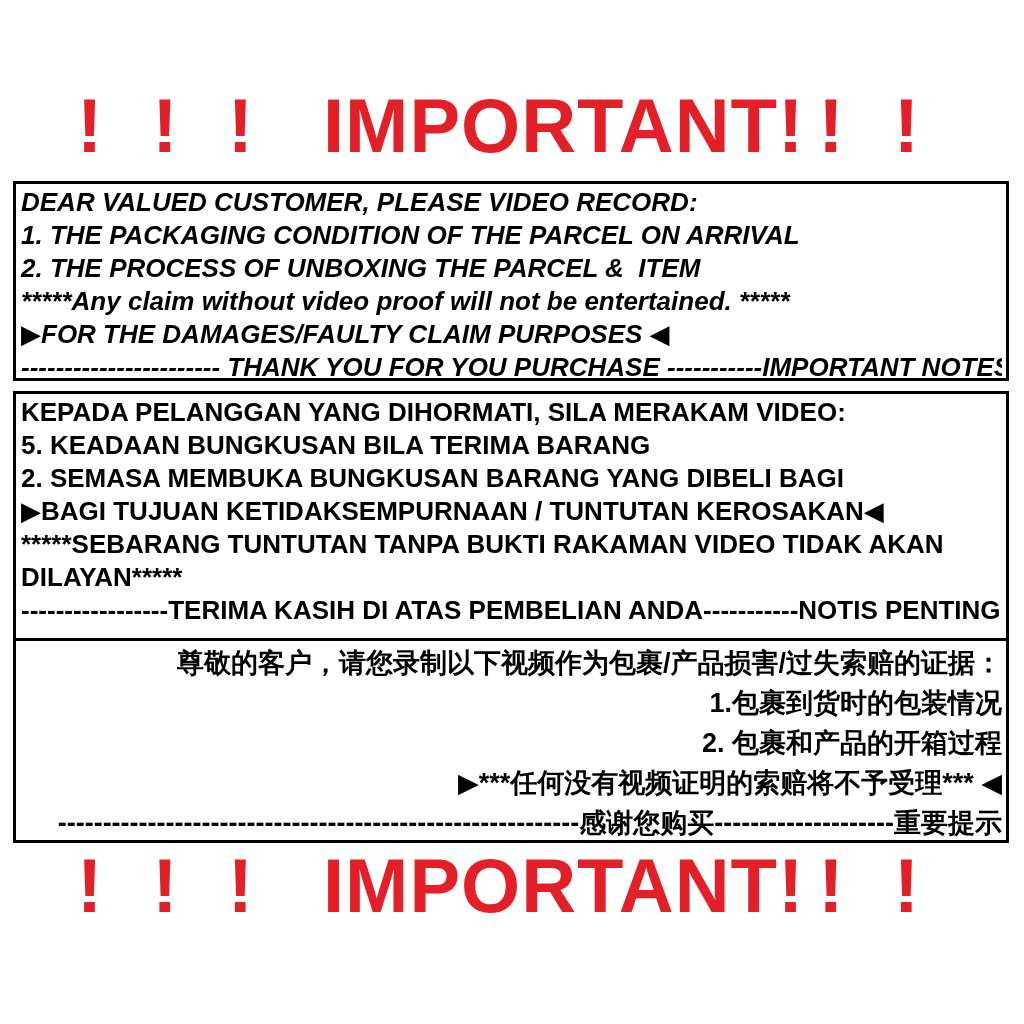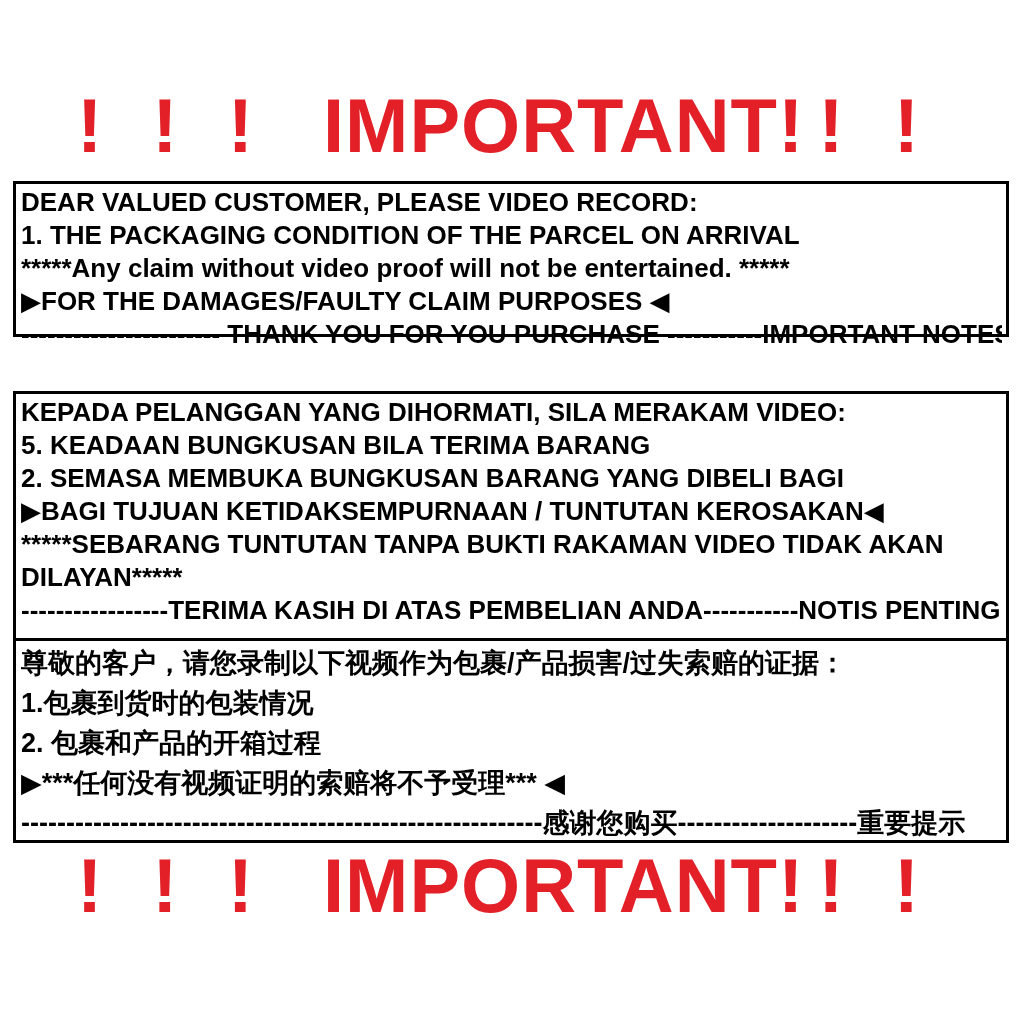--- a/index.html
+++ b/index.html
@@ -46,21 +46,21 @@
   
   .box {
     position: absolute;
     left: 13px;
     width: 996px;
     box-sizing: border-box;
     border: 3px solid #000000;
     background: #ffffff;
     padding: 2px 4px 0 5px;
   }
-  .box-english { top: 181px; height: 156px; font-size: 26px; line-height: 33px; }
+  .box-english { top: 181px; height: 200px; font-size: 26px; line-height: 33px; font-style: italic; }
   .box-malay   { top: 391px; height: 285px; font-size: 26px; line-height: 33px; }
   .box-chinese { top: 638px; height: 205px; font-size: 27px; line-height: 40px; }
   .line {
     white-space: pre-wrap;
   }
   .line-flush {
     white-space: nowrap;
     overflow: hidden;
     letter-spacing: 0;
   }
@@ -72,35 +72,36 @@
 
   <div class="banner banner-top" style="color: rgb(227, 32, 40);">
     <span class="marks">!!!</span>
     <span class="word">IMPORTANT!</span>
     <span class="marks">!!</span>
   </div>
 
   <div class="box box-english" style="border-color: rgb(0, 0, 0); color: rgb(0, 0, 0);">
     <div class="line">DEAR VALUED CUSTOMER, PLEASE VIDEO RECORD:</div>
     <div class="line">1. THE PACKAGING CONDITION OF THE PARCEL ON ARRIVAL</div>
+    <div class="line">2. THE PROCESS OF UNBOXING THE PARCEL &amp;  ITEM</div>
     <div class="line">*****Any claim without video proof will not be entertained. *****</div>
     <div class="line">▶FOR THE DAMAGES/FAULTY CLAIM PURPOSES ◀</div>
     <div class="line line-flush">----------------------- THANK YOU FOR YOU PURCHASE -----------IMPORTANT NOTES</div>
   </div>
 
   <div class="box box-malay" style="border-color: rgb(0, 0, 0); color: rgb(0, 0, 0);">
     <div class="line">KEPADA PELANGGAN YANG DIHORMATI, SILA MERAKAM VIDEO:</div>
     <div class="line">5. KEADAAN BUNGKUSAN BILA TERIMA BARANG</div>
     <div class="line">2. SEMASA MEMBUKA BUNGKUSAN BARANG YANG DIBELI BAGI</div>
     <div class="line">▶BAGI TUJUAN KETIDAKSEMPURNAAN / TUNTUTAN KEROSAKAN◀</div>
     <div class="line">*****SEBARANG TUNTUTAN TANPA BUKTI RAKAMAN VIDEO TIDAK AKAN DILAYAN*****</div>
     <div class="line line-flush">-----------------TERIMA KASIH DI ATAS PEMBELIAN ANDA-----------NOTIS PENTING</div>
   </div>
 
-  <div class="box box-chinese" style="border-color: rgb(0, 0, 0); color: rgb(0, 0, 0);">
+  <div class="box box-chinese" style="border-color: rgb(0, 0, 0); color: rgb(0, 0, 0); text-align: right;">
     <div class="line">尊敬的客户，请您录制以下视频作为包裹/产品损害/过失索赔的证据：</div>
     <div class="line">1.包裹到货时的包装情况</div>
     <div class="line">2. 包裹和产品的开箱过程</div>
     <div class="line">▶***任何没有视频证明的索赔将不予受理*** ◀</div>
     <div class="line line-flush">----------------------------------------------------------感谢您购买--------------------重要提示</div>
   </div>
 
   <div class="banner banner-bottom" style="color: rgb(227, 32, 40);">
     <span class="marks">!!!</span>
     <span class="word">IMPORTANT!</span>

